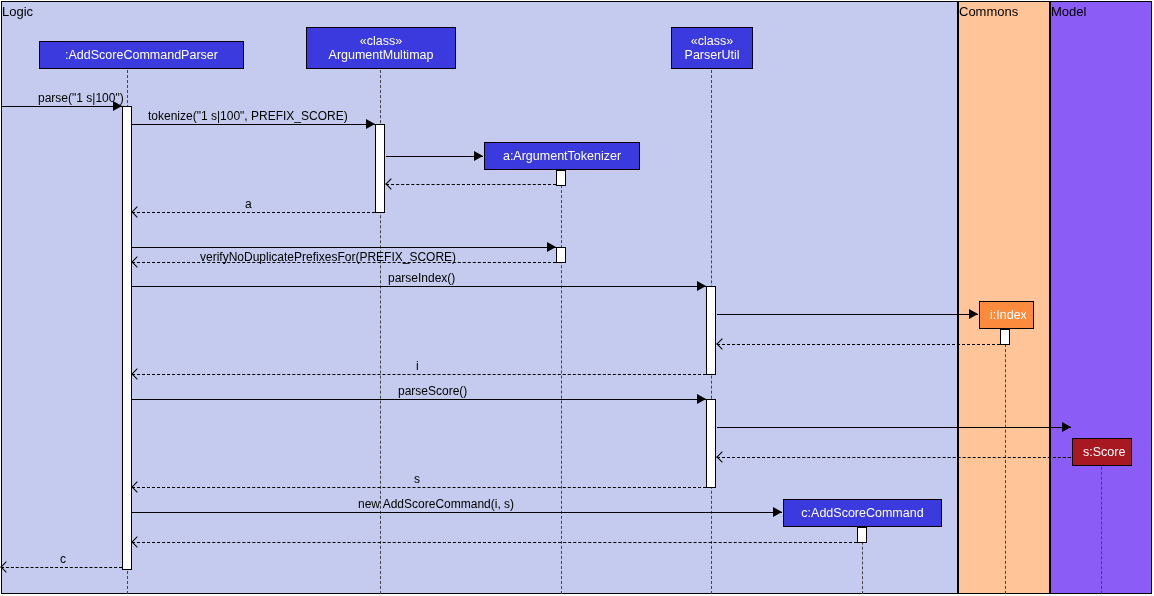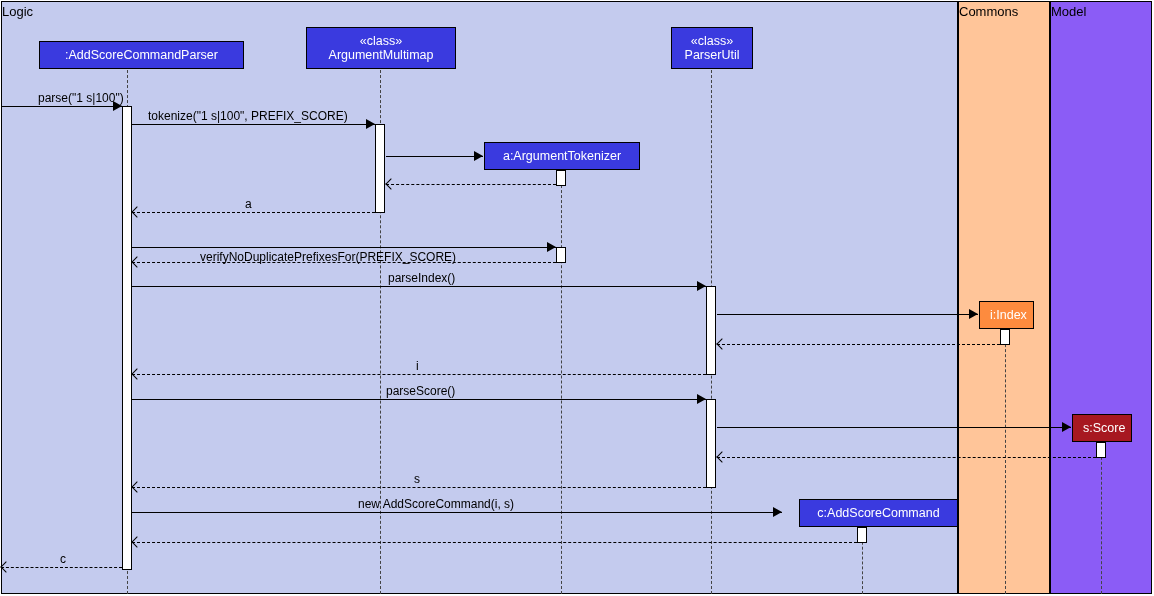--- a/index.html
+++ b/index.html
@@ -104,27 +104,27 @@
   <span>«class»</span><br>
   <span>ArgumentMultimap</span>
 </div>
 <div class="participant p-blue" style="left:671px; top:27px; width:82px;">
   <span>«class»</span><br>
   <span>ParserUtil</span>
 </div>
 <div class="participant p-blue" style="left:484px; top:142px; width:156px;">
   <span>a:ArgumentTokenizer</span>
 </div>
-<div class="participant p-blue" style="left:783px; top:499px; width:159px;margin-left:16px;">
+<div class="participant p-blue" style="left:783px; top:499px; width:159px;">
   <span>c:AddScoreCommand</span>
 </div>
 <div class="participant p-orange" style="left:979px; top:301px; width:55px;">
   <span>i:Index</span>
 </div>
-<div class="participant p-darkred" style="left:1072px; top:414px; width:60px;">
+<div class="participant p-darkred" style="left:1072px; top:438px; width:60px;">
   <span>s:Score</span>
 </div>
 
 <div class="lifeline" style="left:127px; top:70px; height:524px;"></div>
 <div class="lifeline" style="left:380px; top:70px; height:524px;"></div>
 <div class="lifeline" style="left:711px; top:70px; height:524px;"></div>
 <div class="lifeline" style="left:561px; top:170px; height:424px;"></div>
 <div class="lifeline" style="left:862px; top:527px; height:67px;"></div>
 <div class="lifeline" style="left:1005px; top:329px; height:265px;"></div>
 <div class="lifeline" style="left:1101px; top:442px; height:152px;"></div>
@@ -169,21 +169,21 @@
 
 <div class="msg msg-line-solid" style="left:717px; top:314px; width:261px;"></div>
 <div class="arrow-right" style="left:969px; top:309px;"></div>
 <div class="msg msg-line-dashed" style="left:717px; top:344px; width:283px;"></div>
 <div class="arrow-left-open" style="left:718px; top:340px;"></div>
 
 <div class="msg-label" style="left:416px; top:359px;">i</div>
 <div class="msg msg-line-dashed" style="left:132px; top:374px; width:574px;"></div>
 <div class="arrow-left-open" style="left:133px; top:370px;"></div>
 
-<div class="msg-label" style="left:386px; top:384px;">parseScore()</div>
+<div class="msg-label" style="left:398px; top:384px;">parseScore()</div>
 <div class="msg msg-line-solid" style="left:132px; top:399px; width:574px;"></div>
 <div class="arrow-right" style="left:697px; top:394px;"></div>
 
 <div class="msg msg-line-solid" style="left:717px; top:427px; width:354px;"></div>
 <div class="arrow-right" style="left:1062px; top:422px;"></div>
 <div class="msg msg-line-dashed" style="left:717px; top:457px; width:379px;"></div>
 <div class="arrow-left-open" style="left:718px; top:453px;"></div>
 
 <div class="msg-label" style="left:414px; top:472px;">s</div>
 <div class="msg msg-line-dashed" style="left:132px; top:487px; width:574px;"></div>

